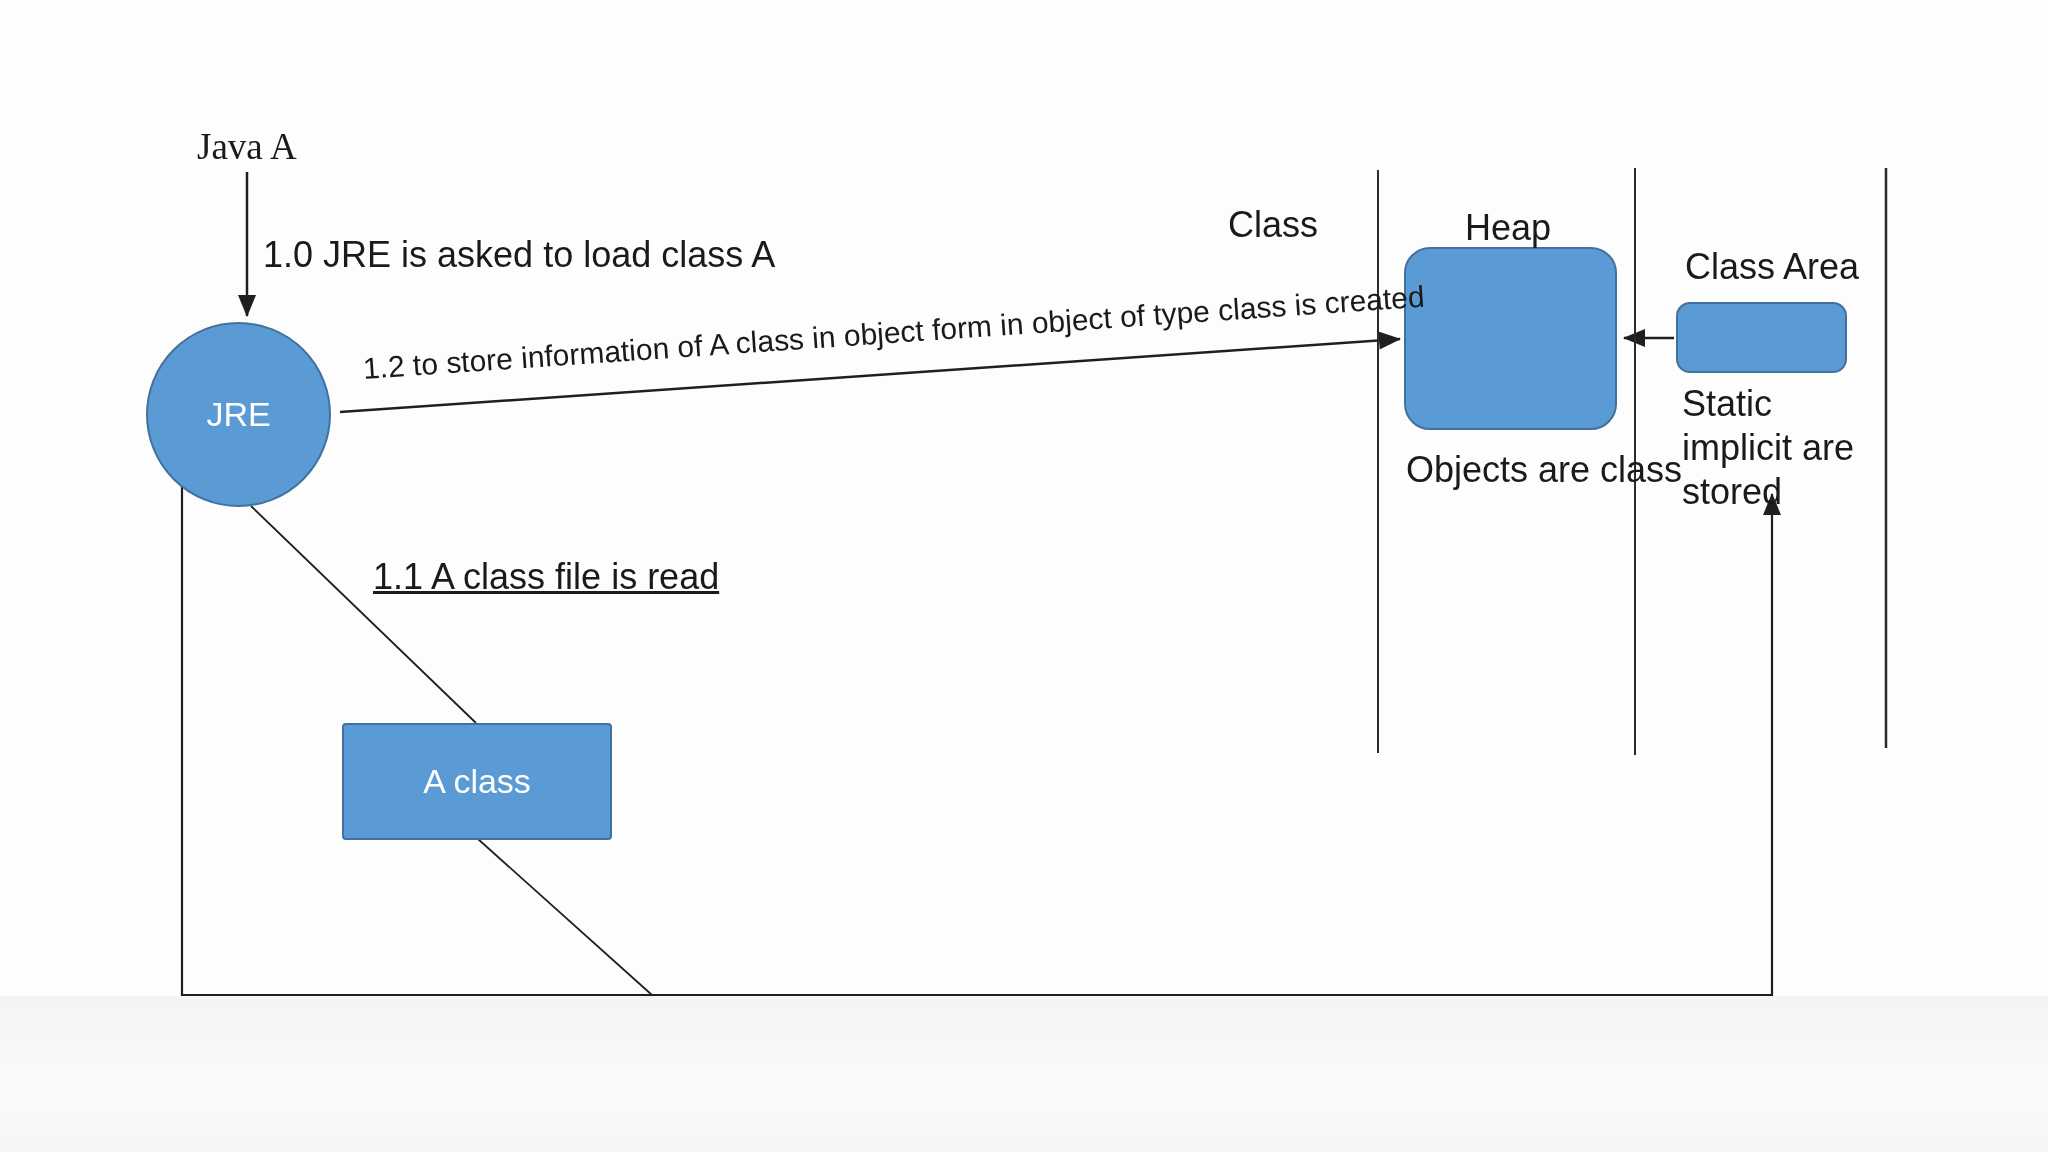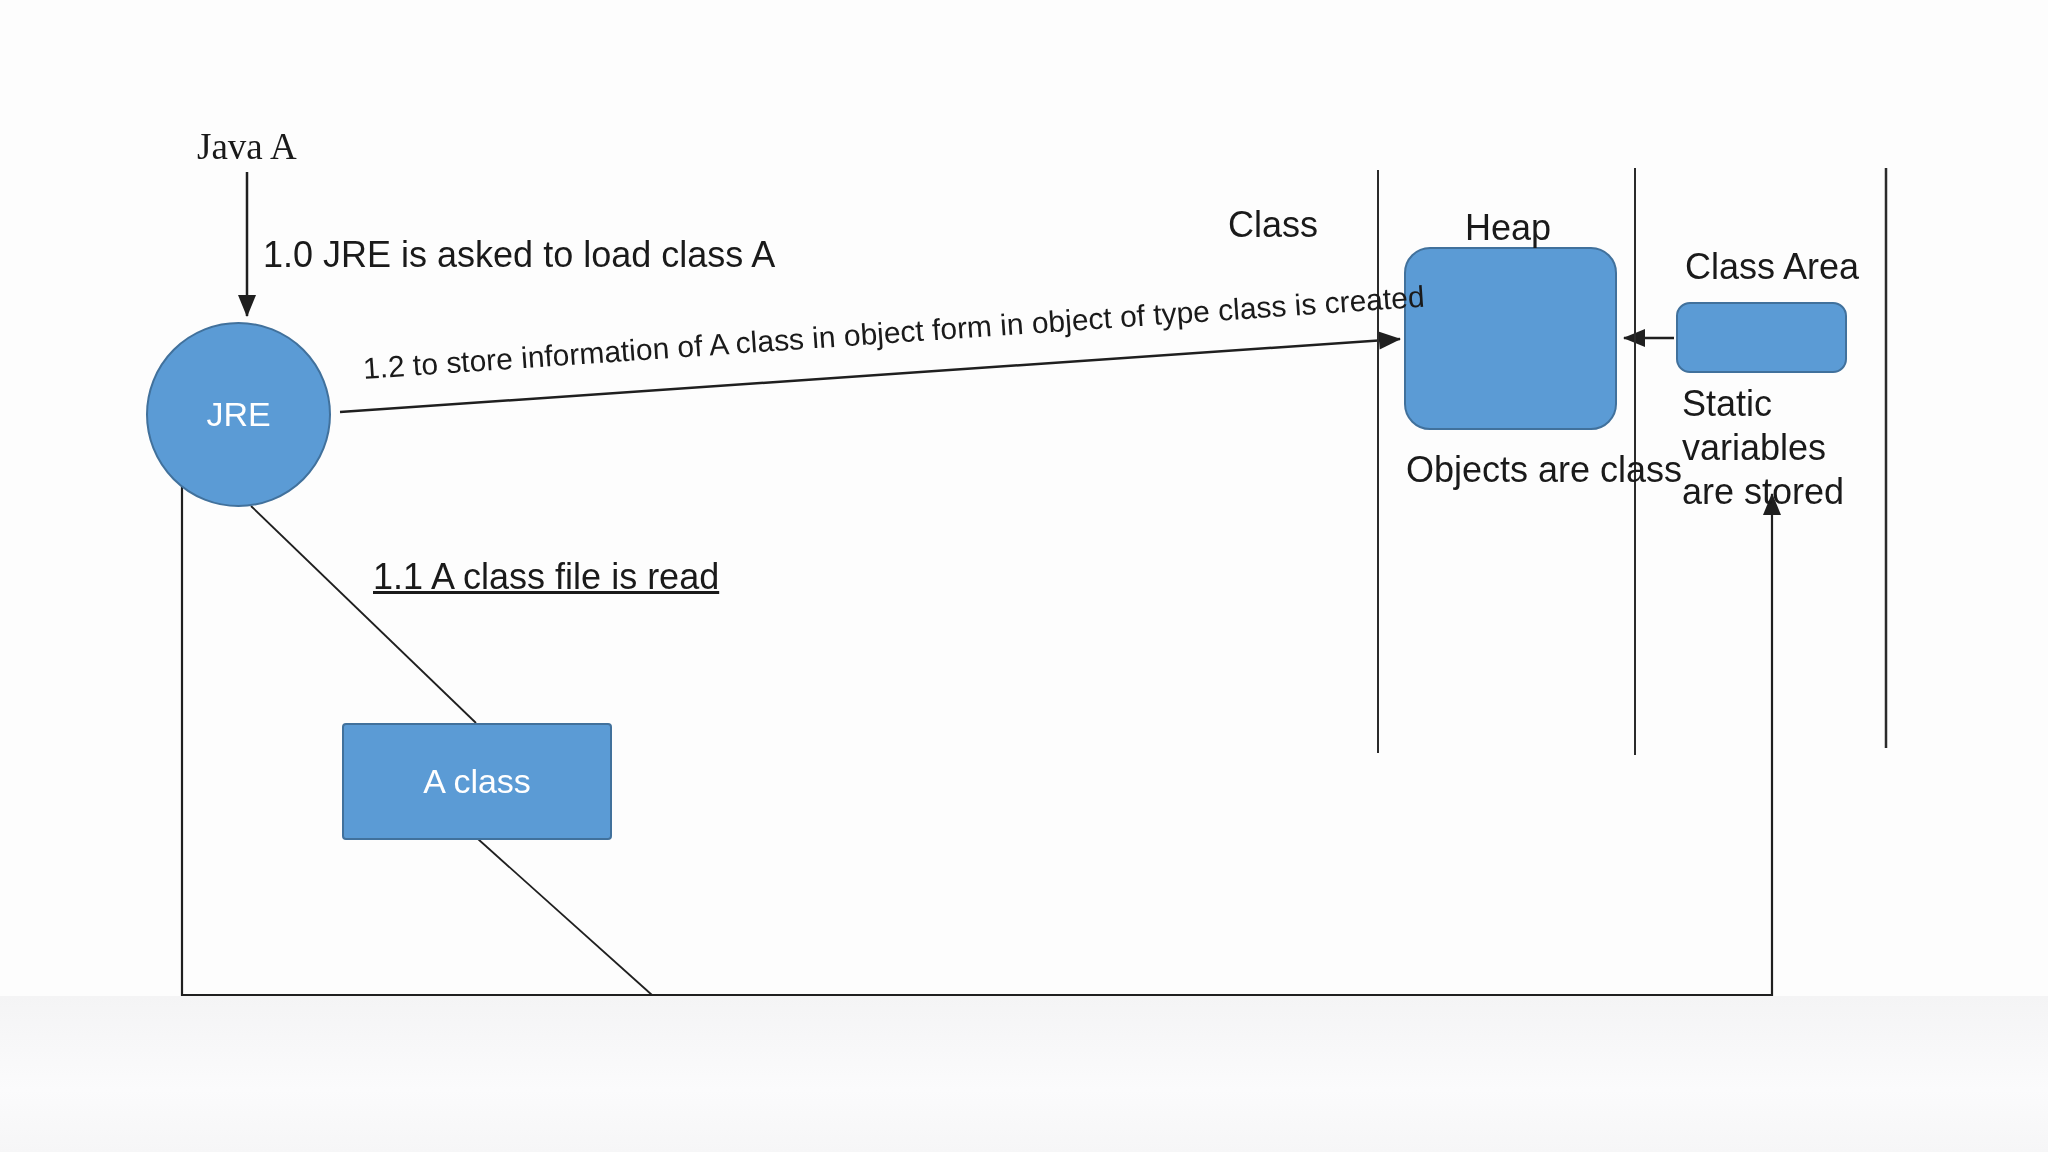--- a/index.html
+++ b/index.html
@@ -89,15 +89,15 @@
 
 
   <div class="label section-label" style="left:1273px;top:204px;">Class</div>
 
   <div class="label section-label" style="left:1508px;top:172px;margin-top:35px;">Heap</div>
 
   <div class="label section-label" style="left:1772px;top:246px;">Class Area</div>
 
   <div class="label" style="left:1406px;top:449px;">Objects are class</div>
 
-  <div class="label wrap-label" style="left:1682px;top:382px;">Static variables are stored</div>
+  <div class="label wrap-label" style="left:1682px;top:382px;">Static implicit are stored</div>
 
 </div>
 
 </body></html>

